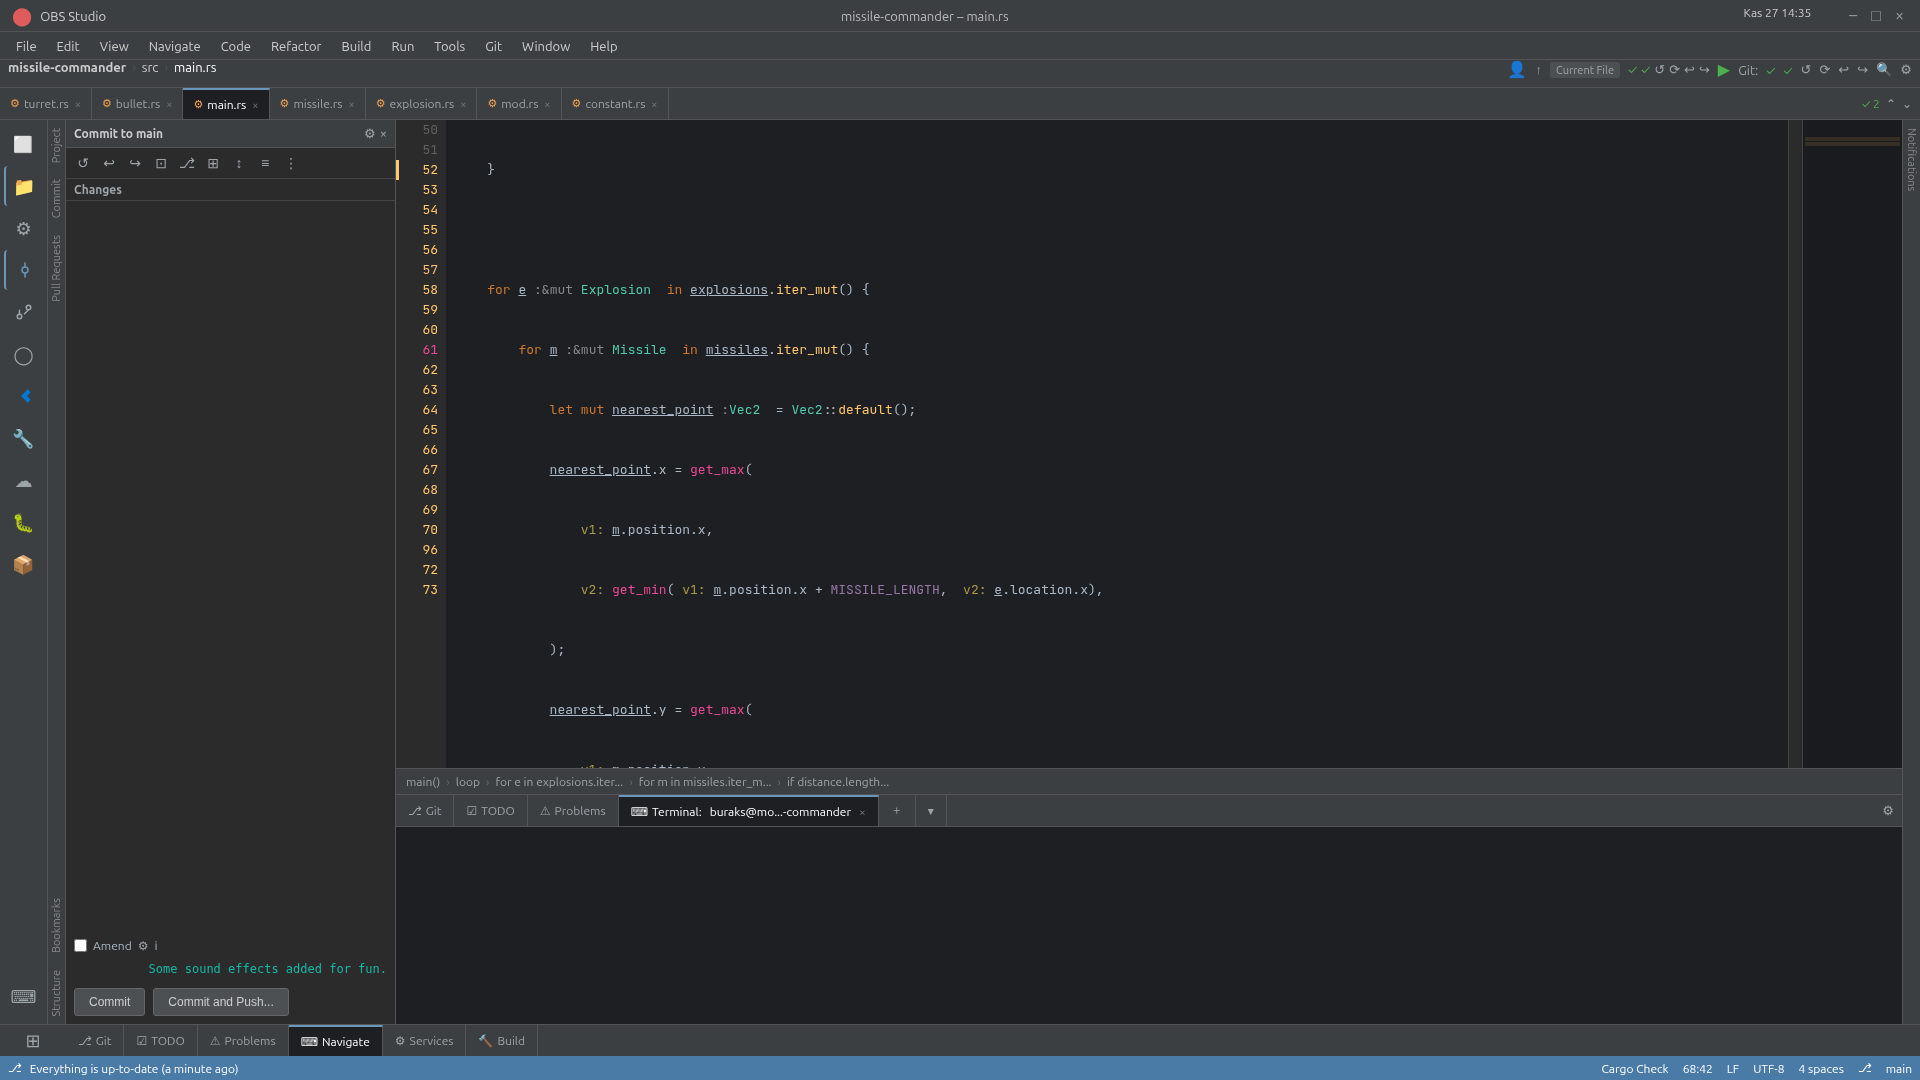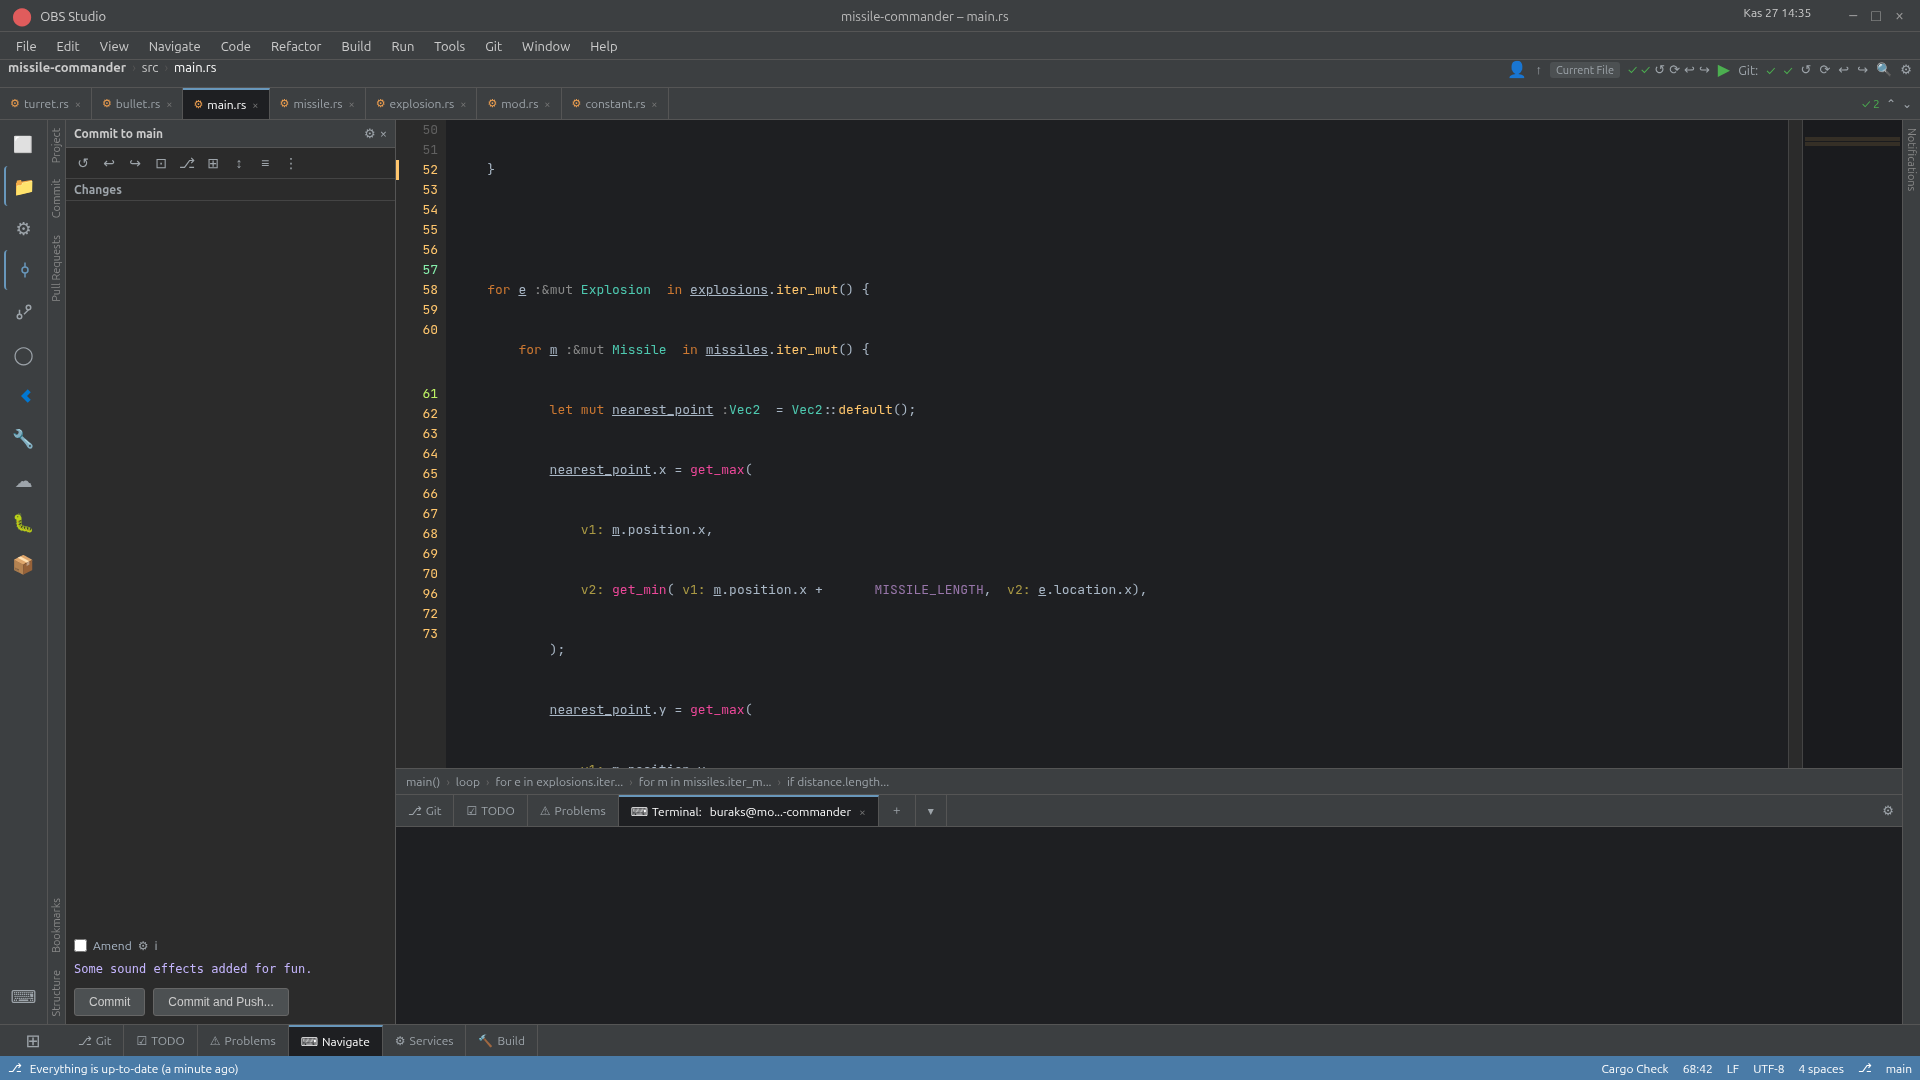--- a/index.html
+++ b/index.html
@@ -190,22 +190,23 @@
     #amend-row {
       display: flex;
       align-items: center;
       gap: 6px;
       padding: 4px 8px;
       font-size: 12px;
     }
     #commit-msg-display {
       padding: 4px 8px;
       font-size: 12px;
-      color: #c4b5fd;
+      color: #14b8a6;
       font-family: monospace;
+      text-align: right;
     }
     #commit-buttons {
       display: flex;
       gap: 8px;
       padding: 8px;
     }
     .commit-btn {
       padding: 6px 14px;
       background: #4c5052;
       color: #ccc;
@@ -254,21 +255,21 @@
       padding: 0 10px;
       white-space: pre;
     }
 
     .code-line { height: 20px; display: flex; }
 
     
     .kw { color: #cc7832; }
     .fn { color: #ec4899; }
     .op { color: #a9b7c6; }
-    .const-name { color: #9876aa; margin-left: 44px; }
+    .const-name { color: #9876aa; }
     .method { color: #ffc66d; }
     .param { color: #aa9944; }
     .struct { color: #4ec9b0; }
 
     
     #editor-breadcrumb {
       background: #3c3f41;
       height: 26px;
       display: flex;
       align-items: center;
@@ -626,25 +627,25 @@
     <div id="code-container">
 
       <div id="line-numbers">
         <div style="height:20px;">50</div>
         <div style="height:20px;">51</div>
         <div style="height:20px; color:#ffc66d; position:relative;"><span style="position:absolute; left:-8px; top:0; width:3px; height:20px; background:#ffc66d; display:block;"></span>52</div>
         <div style="height:20px; color:#ffc66d;">53</div>
         <div style="height:20px; color:#ffc66d;">54</div>
         <div style="height:20px; color:#ffc66d;">55</div>
         <div style="height:20px; color:#ffc66d;">56</div>
-        <div style="height:20px; color:#86efac;">57</div>
+        <div style="height:20px; color:#fdba74;">57</div>
         <div style="height:20px; color:#ffc66d;">58</div>
         <div style="height:20px; color:#ffc66d;">59</div>
         <div style="height:20px; color:#ffc66d;">60</div>
-        <div style="height:20px; color:#bef264;margin-top:44px;">61</div>
+        <div style="height:20px; color:#ec4899;">61</div>
         <div style="height:20px; color:#ffc66d;">62</div>
         <div style="height:20px; color:#ffc66d;">63</div>
         <div style="height:20px; color:#ffc66d;">64</div>
         <div style="height:20px; color:#ffc66d;">65</div>
         <div style="height:20px; color:#ffc66d;">66</div>
         <div style="height:20px; color:#ffc66d;">67</div>
         <div style="height:20px; color:#ffc66d;">68</div>
         <div style="height:20px; color:#ffc66d;">69</div>
         <div style="height:20px; color:#ffc66d;">70</div>
         <div style="height:20px; color:#ffc66d;">96</div>

